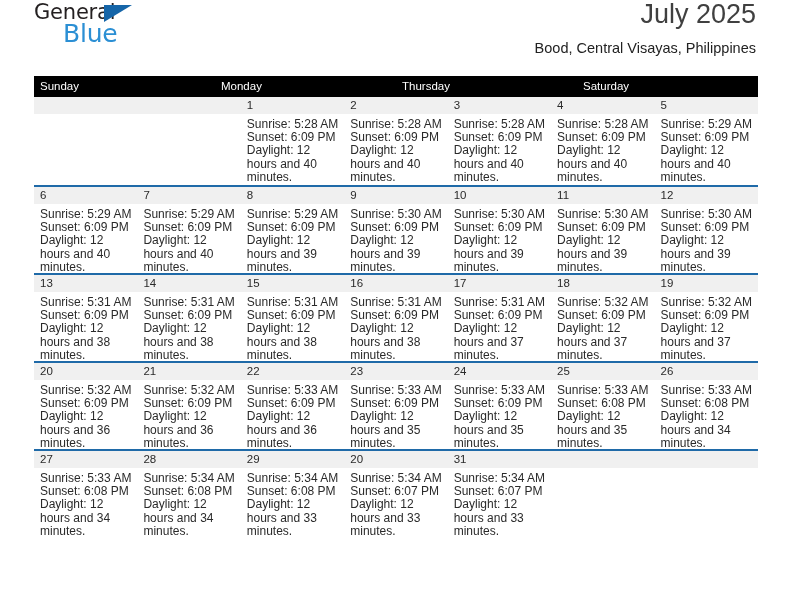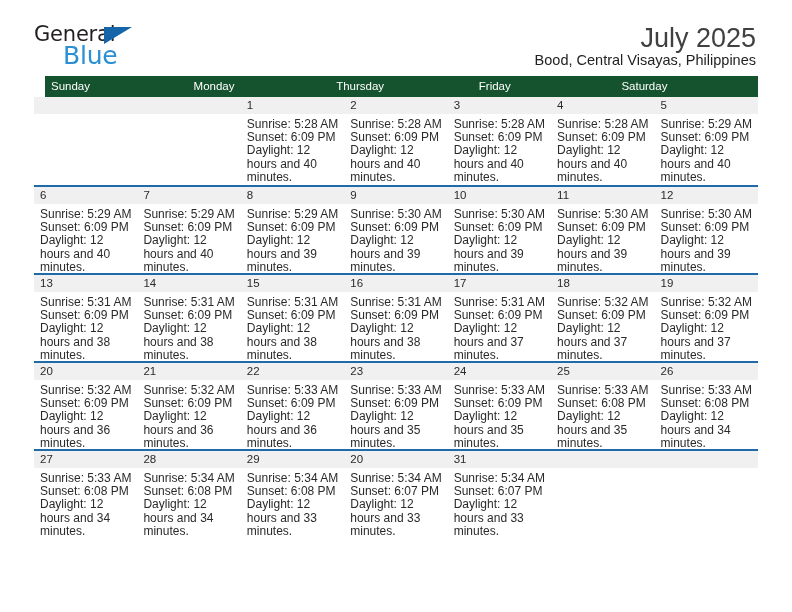--- a/index.html
+++ b/index.html
@@ -18,21 +18,21 @@
     position: relative;
     width: 792px;
     height: 612px;
     box-sizing: border-box;
     padding: 0 34px;
   }
 
   
   .header {
     display: flex;
-    align-items: flex-end;
+    align-items: flex-start;
     justify-content: space-between;
     height: 68px;
     box-sizing: border-box;
   }
   .logo {
     position: relative;
     width: 120px;
     height: 46px;
     line-height: 1;
     user-select: none;
@@ -69,34 +69,34 @@
     padding-right: 2px;
   }
   .cal-title {
     font-size: 27px;
     color: #404040;
     line-height: 1.05;
     font-weight: normal;
     white-space: nowrap;
   }
   .cal-subtitle {
+    margin-top: 12px;
     font-size: 14.5px;
     color: #222222;
     white-space: nowrap;
   }
 
   
   .calendar {
     width: 724px;
     margin-top: 8px;
   }
   .weekday-row {
     display: flex;
-    background: #14532d;
-    margin-left: 11px;
+    background: #000000;
   }
   .weekday-cell {
     flex: 1 1 0;
     box-sizing: border-box;
     padding: 5px 0 5px 6px;
     font-size: 11.5px;
     color: #ffffff;
     height: 21px;
     line-height: 11px;
     overflow: hidden;
@@ -156,21 +156,20 @@
       <div class="cal-title">July 2025</div>
       <div class="cal-subtitle">Bood, Central Visayas, Philippines</div>
     </div>
   </div>
 
   <div class="calendar">
     <div class="weekday-row">
       <div class="weekday-cell">Sunday</div>
       <div class="weekday-cell">Monday</div>
       <div class="weekday-cell">Thursday</div>
-      <div class="weekday-cell">Friday</div>
       <div class="weekday-cell">Saturday</div>
     </div>
     <div id="weeks-container">
         <div class="week-row">
           <div class="day-cell empty">
             <div class="day-number"></div>
           </div>
           <div class="day-cell empty">
             <div class="day-number"></div>
           </div>

